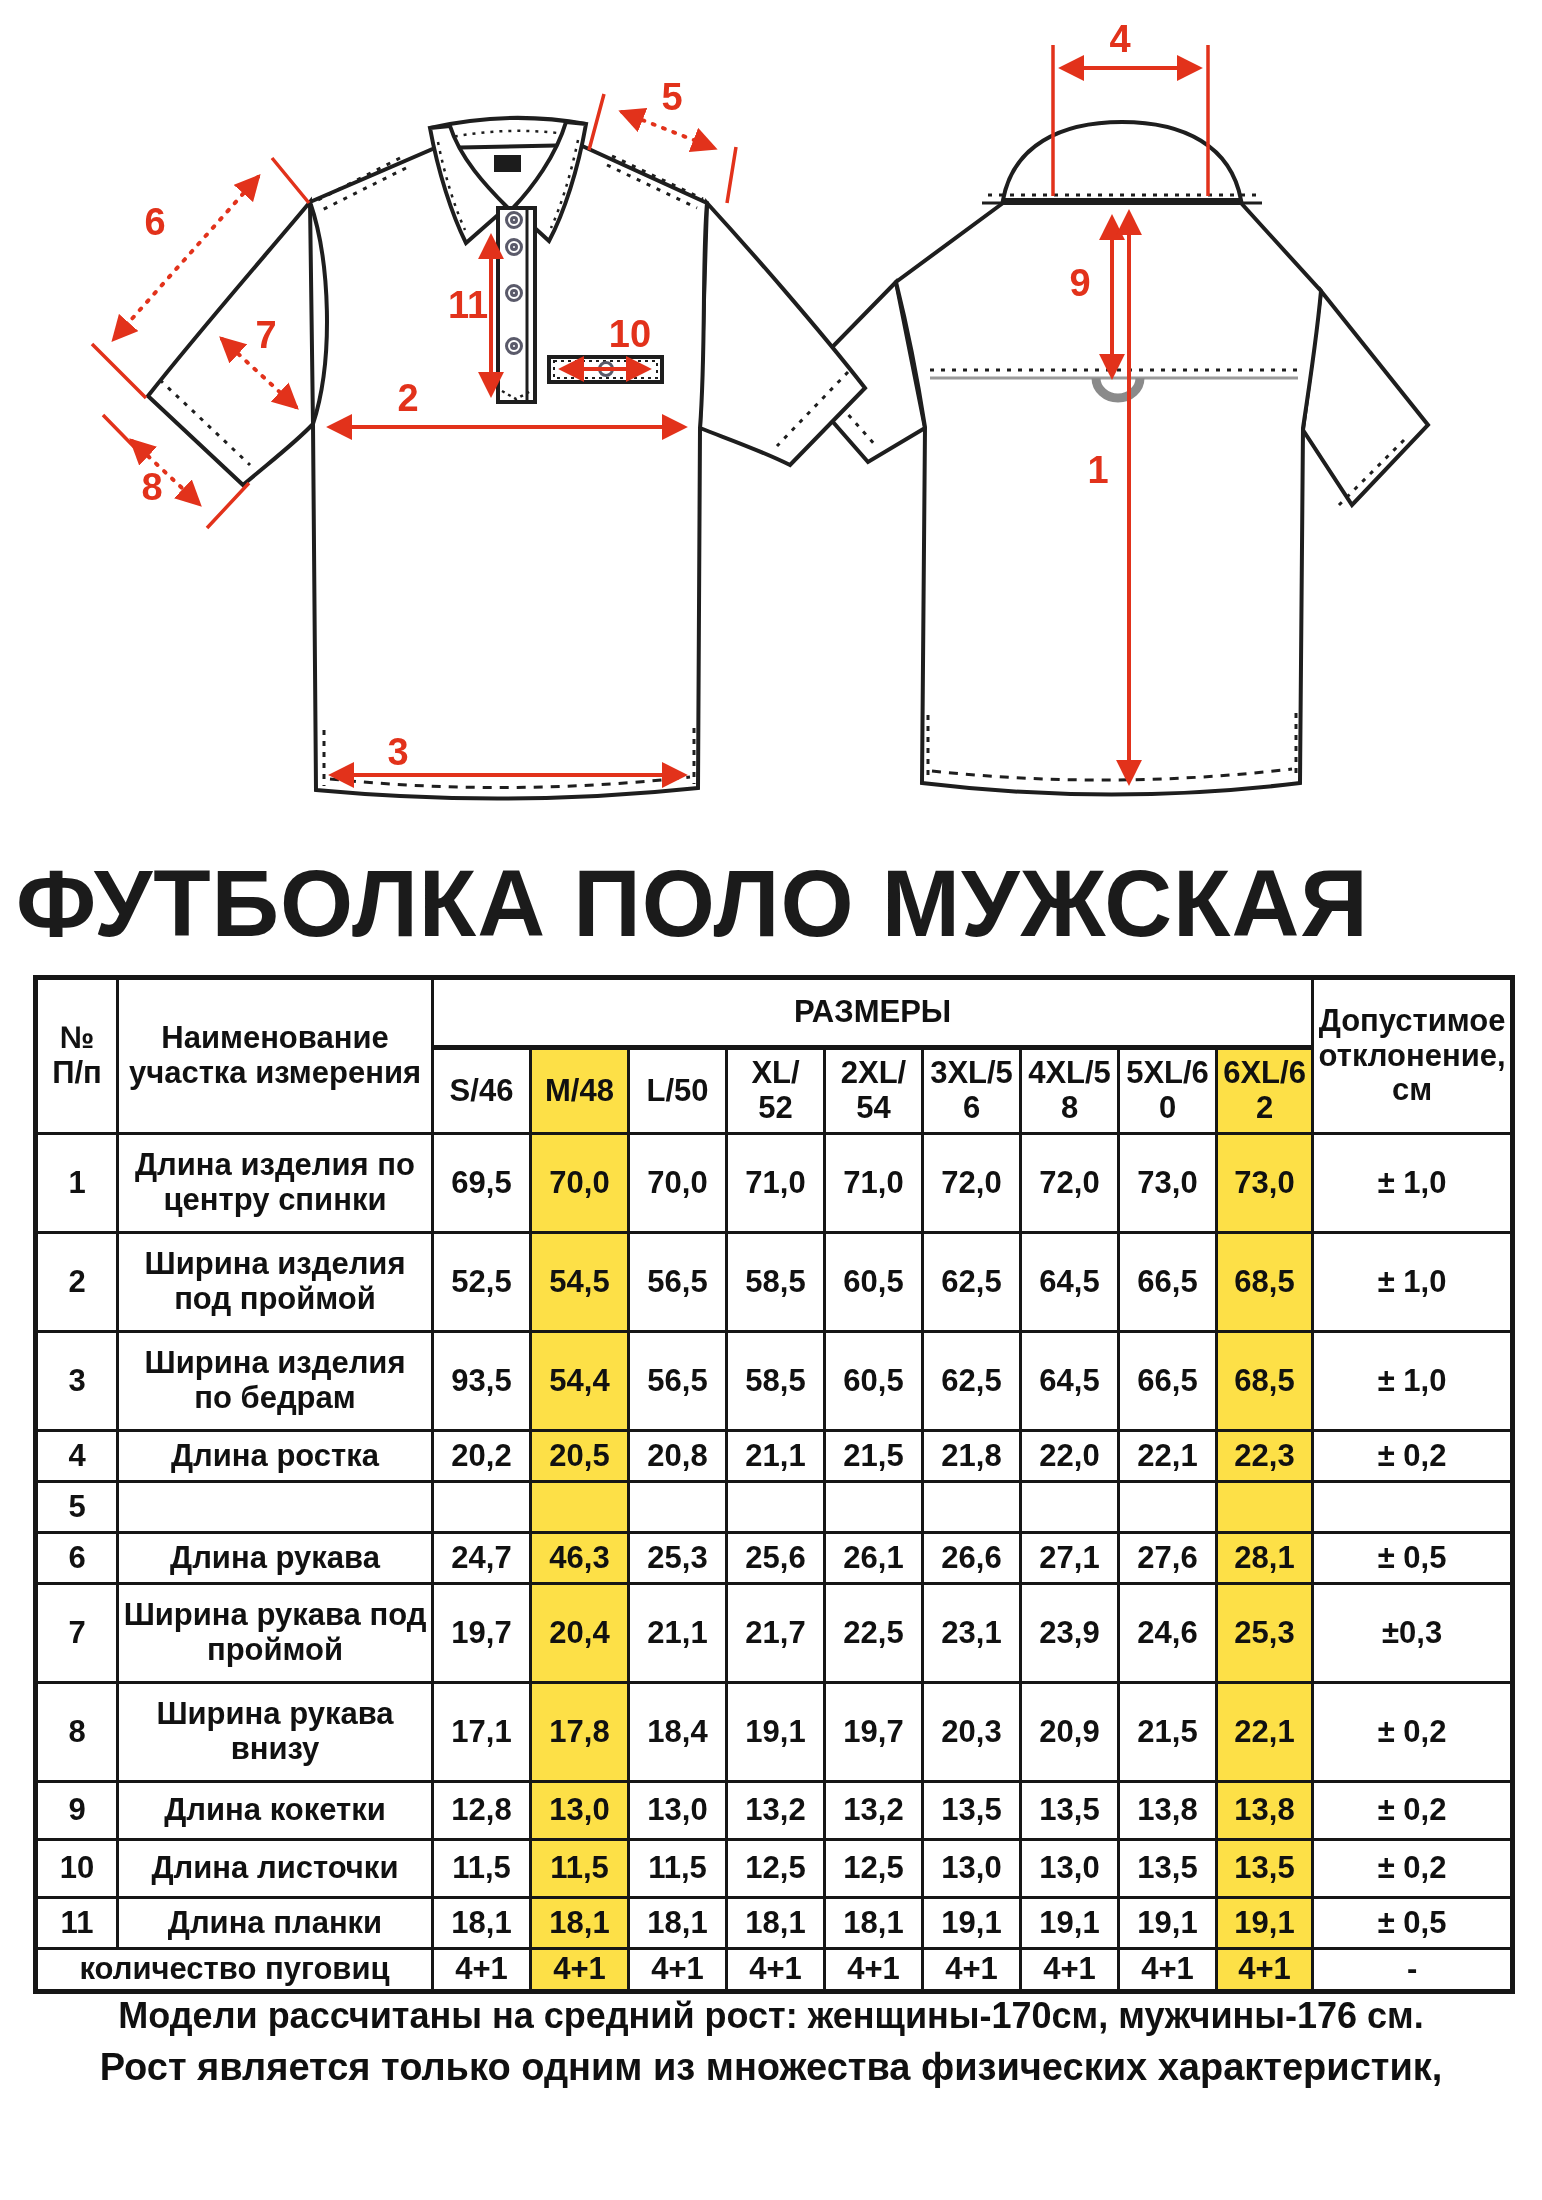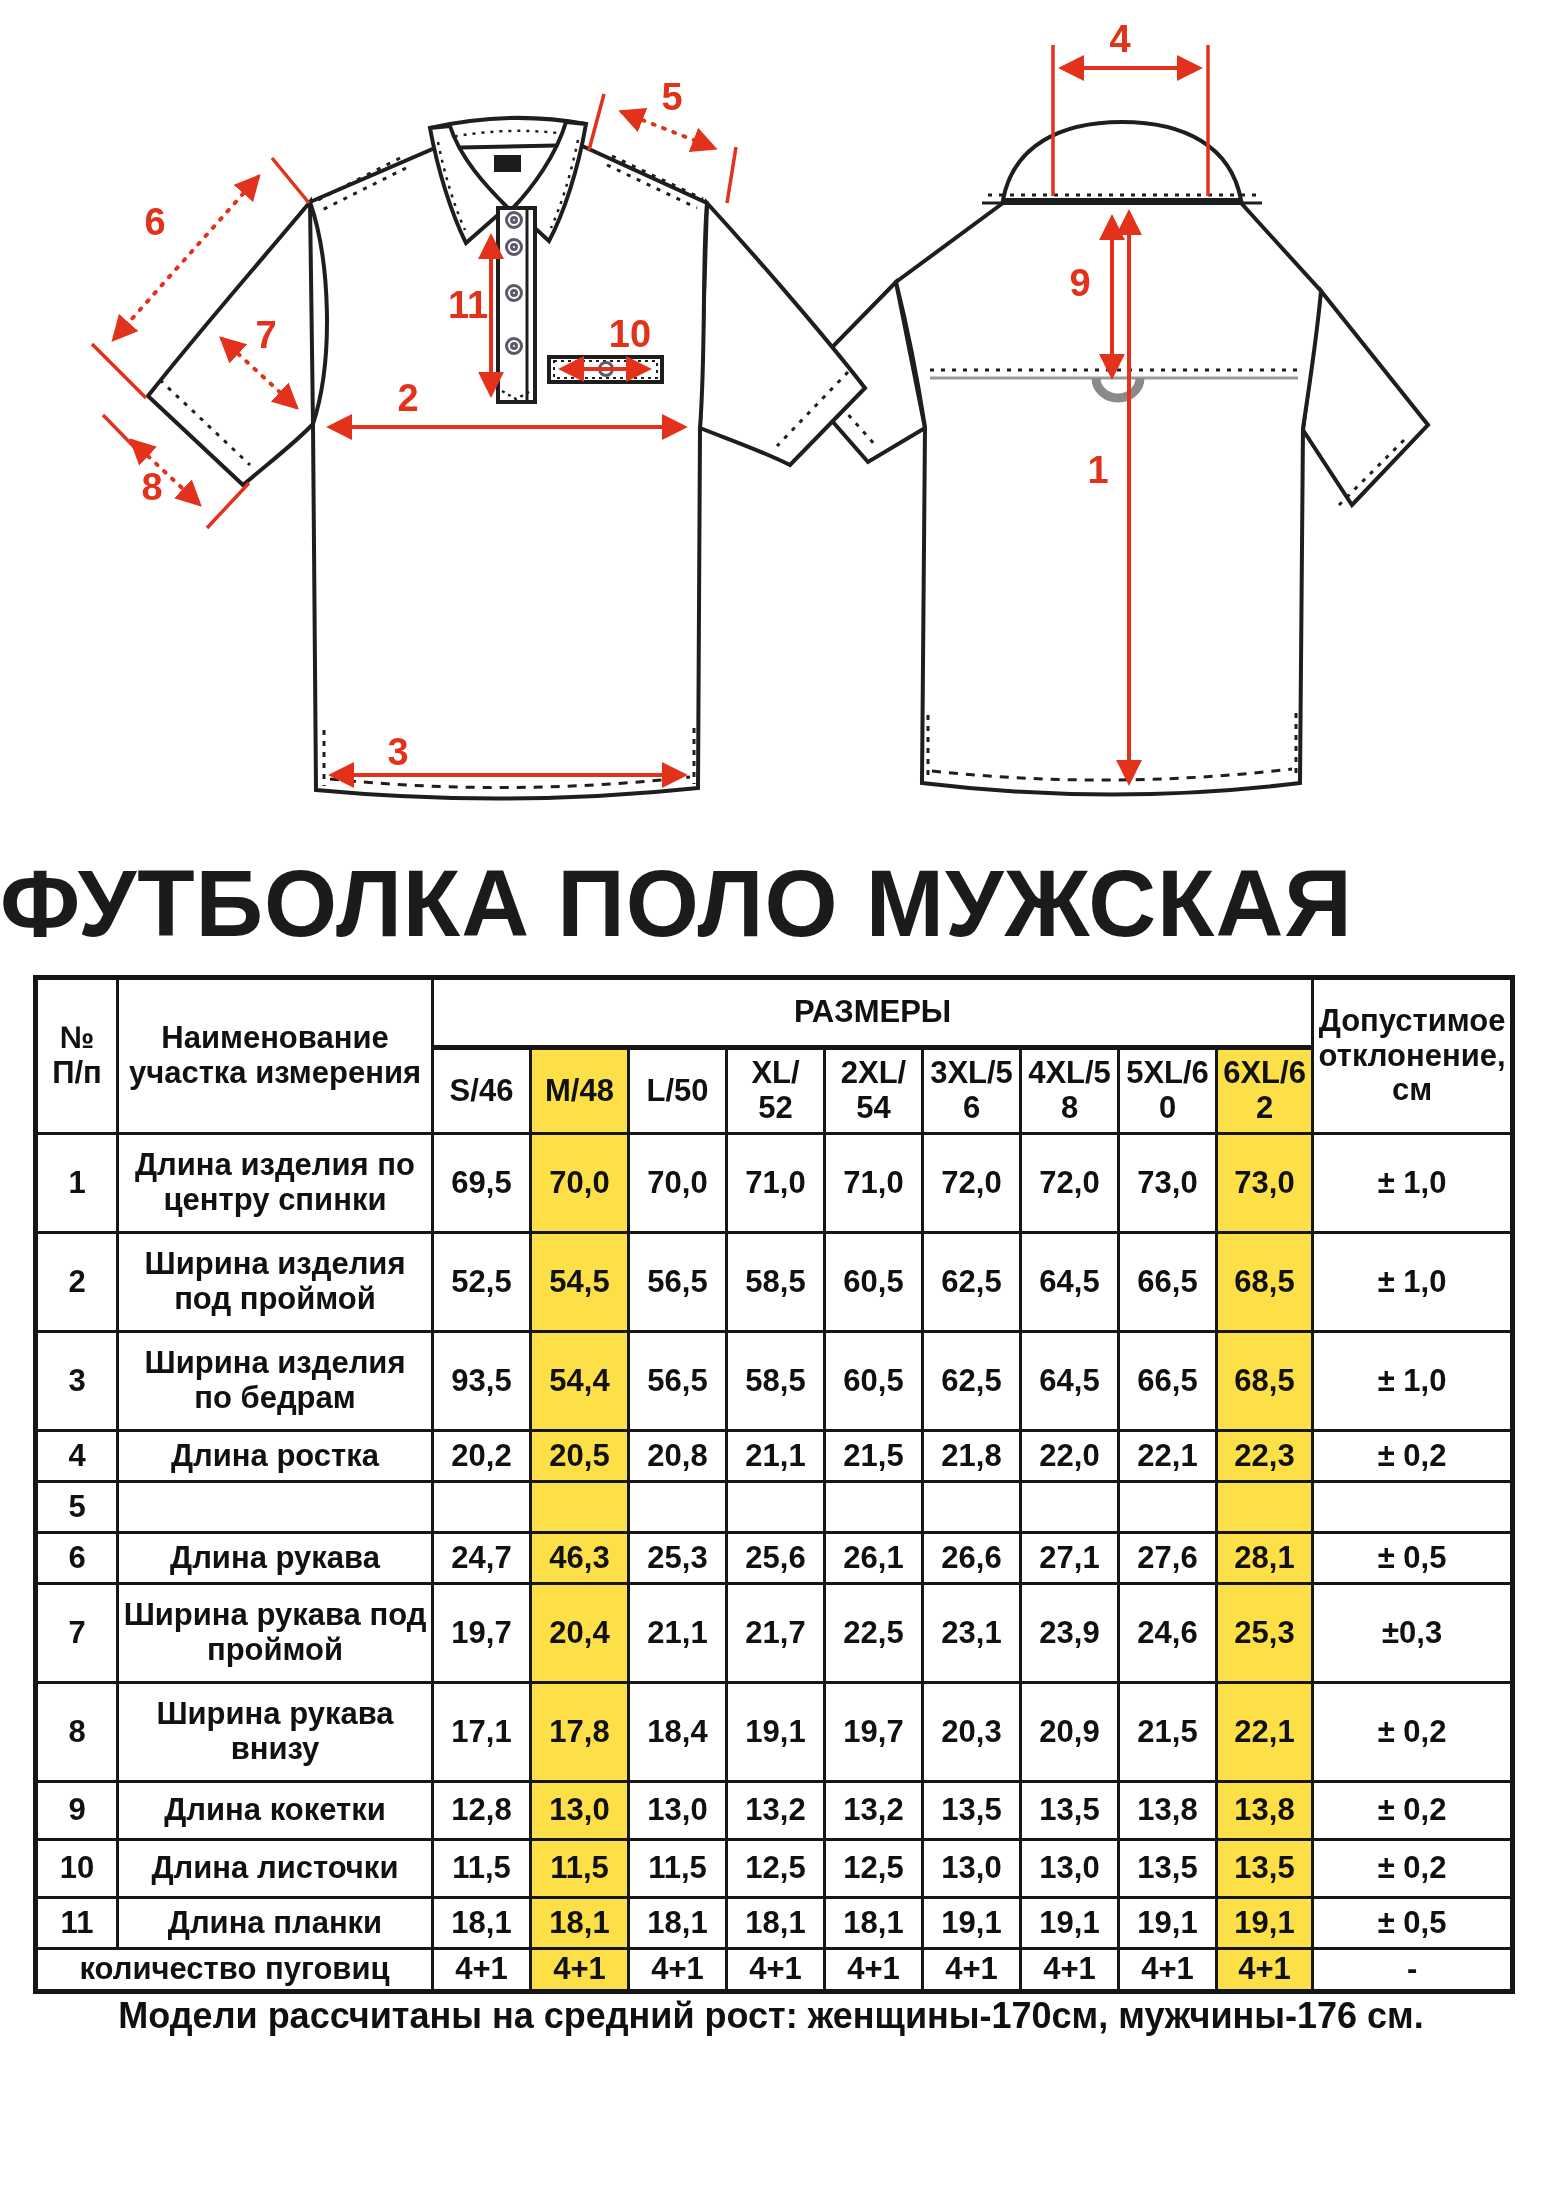--- a/index.html
+++ b/index.html
@@ -1,19 +1,19 @@
 <!DOCTYPE html>
 <html><head>
 <meta charset="utf-8">
 <style>
   html,body{margin:0;padding:0;background:#888;}
   .sheet{position:relative;width:1542px;height:2200px;background:#ffffff;overflow:hidden;
          font-family:"Liberation Sans",sans-serif;color:#111;}
   .drawing{position:absolute;left:0;top:0;width:1542px;height:830px;}
-  .title{position:absolute;left:0;top:850px;width:1270px;text-align:center;
+  .title{position:absolute;left:16px;top:850px;width:1270px;text-align:center;
          font-size:94px;font-weight:800;letter-spacing:1px;color:#1b1b1b;white-space:nowrap;}
   table.spec{position:absolute;left:33px;top:975px;width:1477px;border-collapse:collapse;
              table-layout:fixed;border:5px solid #161616;}
   table.spec td{border:3px solid #161616;text-align:center;vertical-align:middle;
                 font-weight:700;font-size:31px;line-height:1.12;padding:2px 3px;overflow:hidden;}
   td.name{text-align:left;padding-left:9px;padding-right:4px;}
   td.hl{background:#fde047;}
   .hdr-big{font-size:33px;}
   .pre{white-space:pre-line;}
   tr.tall{height:99px;} tr.short{height:51px;} tr.mid{height:58px;} tr.btn{height:42px;}
@@ -352,15 +352,16 @@
       <td>4+1</td>
       <td>4+1</td>
       <td class="hl">4+1</td>
       <td>-</td>
     </tr>
   </tbody>
     </table>
 
   <div class="footer">
     <div class="f1">Модели рассчитаны на средний рост: женщины-170см, мужчины-176 см.</div>
+    <div class="f2">Рост является только одним из множества физических характеристик,</div>
   </div>
 
 </div>
 
 </body></html>

